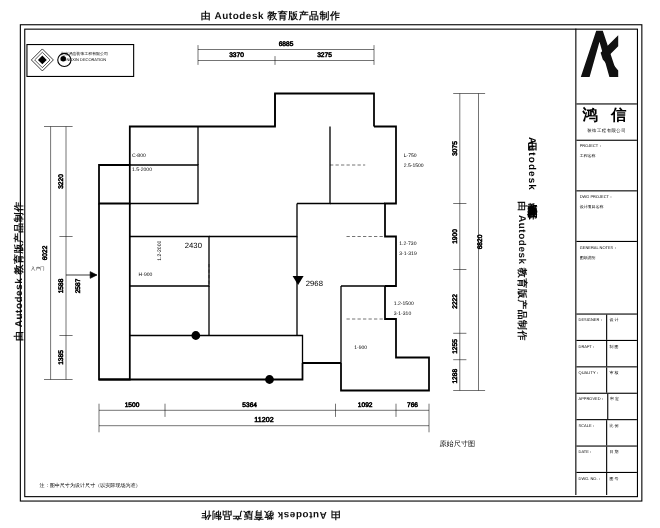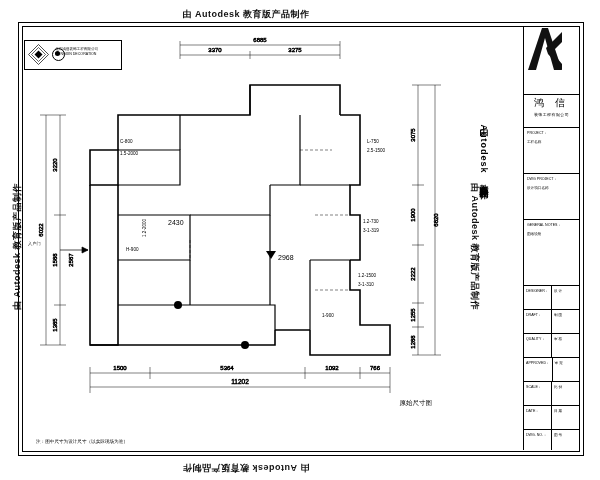--- a/index.html
+++ b/index.html
@@ -15,21 +15,21 @@
   
   .sheet{position:absolute;left:18px;top:22px;width:564px;height:432px;border:1px solid #000;}
   .sheet-inner{position:absolute;left:22px;top:26px;width:556px;height:424px;border:1px solid #000;}
 
   
   .titleblock{position:absolute;left:523px;top:26px;width:55px;height:424px;border-left:1px solid #000;}
   .tb-logo{position:absolute;left:0;top:0;width:55px;height:68px;border-bottom:1px solid #000;
            display:flex;align-items:center;justify-content:center;}
   .tb-name{position:absolute;left:0;top:68px;width:55px;height:34px;border-bottom:1px solid #000;
            text-align:center;padding-top:2px;box-sizing:border-box;}
-  .tb-name .cn{font-size:10px;letter-spacing:4px;font-weight:normal;}
+  .tb-name .cn{font-size:14px;letter-spacing:4px;font-weight:bold;}
   .tb-name .sub{font-size:4px;margin-top:2px;letter-spacing:.4px;}
   .tb-row{position:absolute;left:0;width:55px;border-bottom:1px solid #000;box-sizing:border-box;
           font-size:3.6px;padding:3px 3px 0 3px;line-height:1.5;}
   .tb-row .k{display:block;}
   .tb-row .v{display:block;margin-top:4px;}
   .tb-split{position:absolute;left:0;width:55px;border-bottom:1px solid #000;box-sizing:border-box;
           font-size:3.6px;line-height:1.4;display:flex;}
   .tb-split .c{flex:1;padding:3px 2px;}
   .tb-split .c+.c{border-left:1px solid #000;}
 

